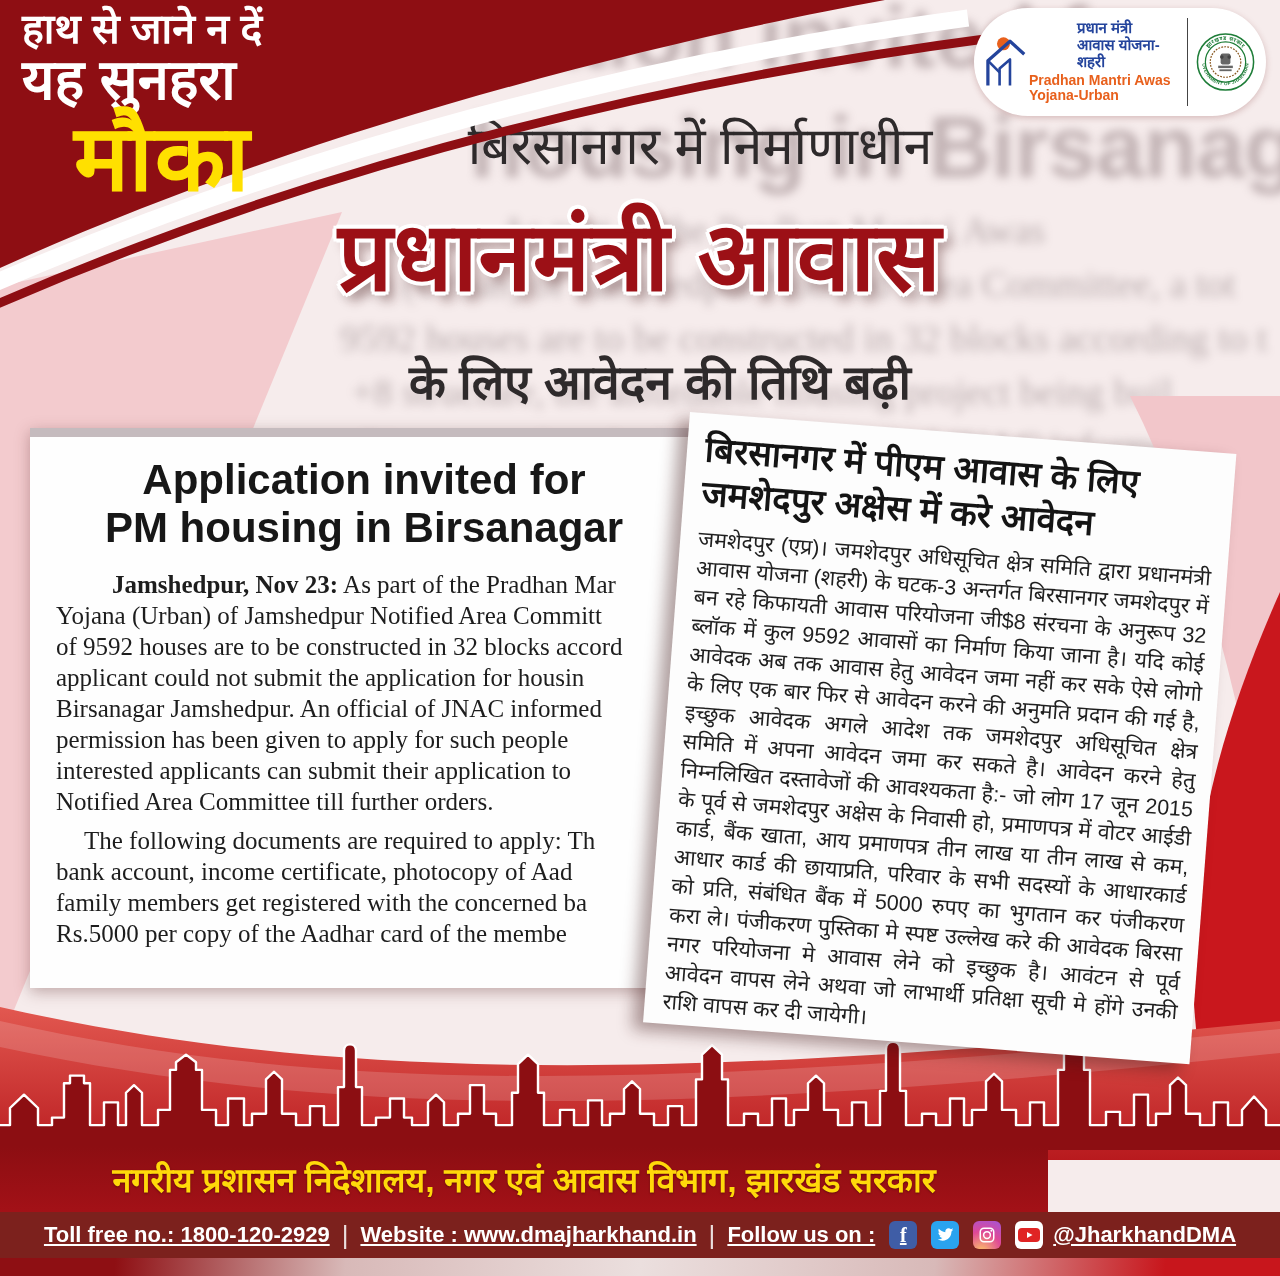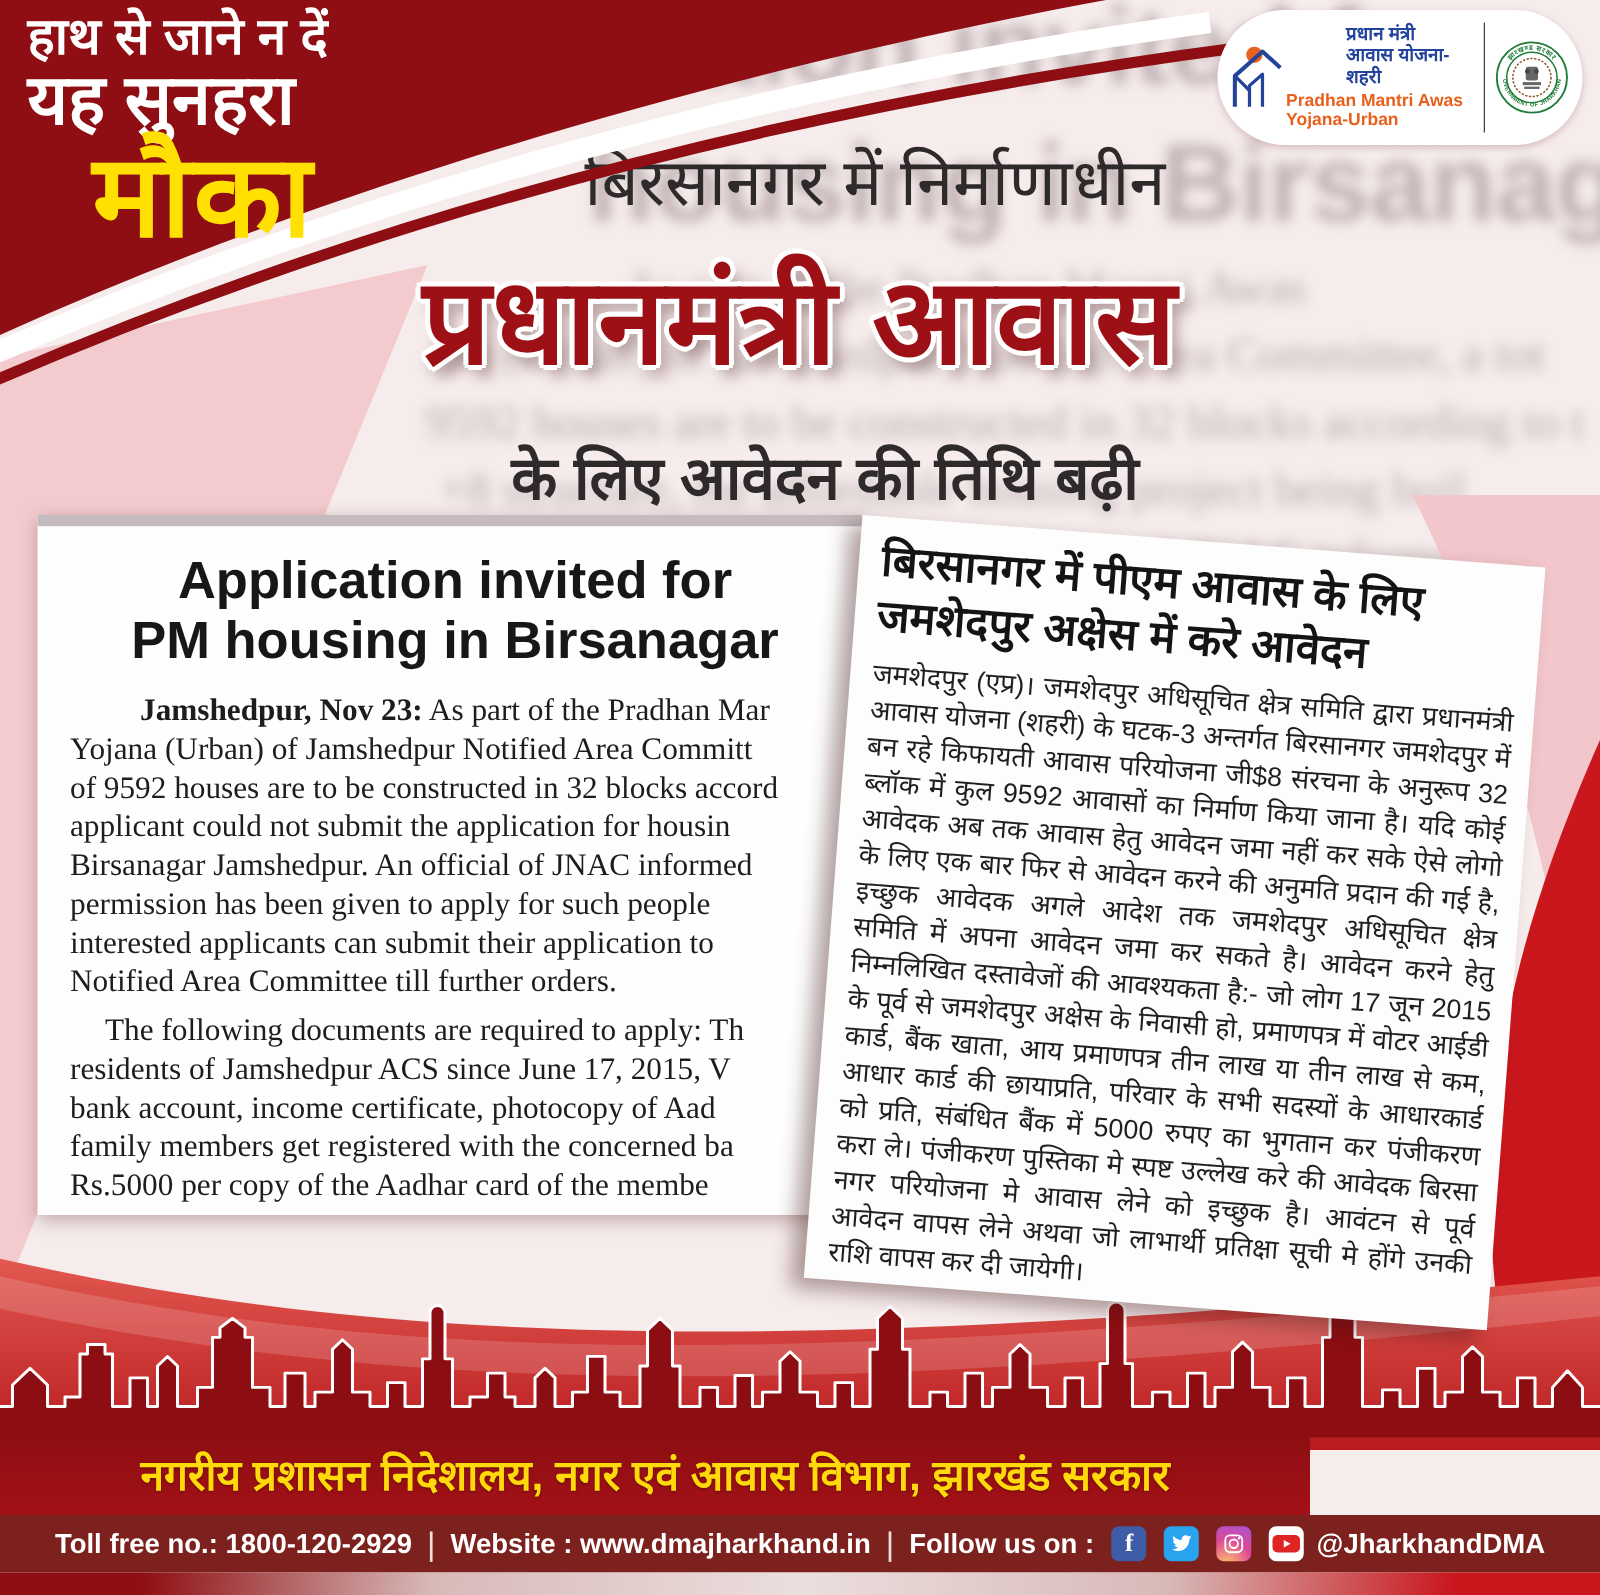--- a/index.html
+++ b/index.html
@@ -19,21 +19,21 @@
 
   
   .band-svg{position:absolute;left:0;top:995px;width:1280px;height:165px;z-index:3;}
   .skyline-svg{position:absolute;left:0;top:1026px;width:1280px;height:124px;z-index:4;}
 
   
   .footer-band{position:absolute;left:0;top:1146px;width:1048px;height:66px;z-index:5;
     background:linear-gradient(180deg,#8c0e12,#a31117);display:flex;align-items:center;justify-content:center;}
   .footer-band .dept{color:#ffd90a;font-weight:700;font-size:34px;text-shadow:0 1px 2px rgba(0,0,0,.35);}
   .contact-bar{position:absolute;left:0;top:1212px;width:1280px;height:46px;z-index:5;background:#7c211d;
-    display:flex;align-items:center;justify-content:center;gap:10px;color:#fff;font-weight:700;font-size:22px;}
+    display:flex;align-items:center;justify-content:center;gap:10px;color:#fff;font-weight:700;font-size:22px;text-decoration:underline;}
   .contact-bar .sep{opacity:.85;font-weight:400;font-size:26px;margin:0 2px;}
   .soc{width:28px;height:28px;border-radius:6px;display:inline-flex;align-items:center;justify-content:center;margin-left:4px;}
   .soc svg{display:block;}
   .soc-fb{background:#3f5da6;color:#fff;font:700 20px "Liberation Serif",serif;}
   .soc-tw{background:#2aa3ef;}
   .soc-ig{background:radial-gradient(circle at 30% 110%,#fdc468 0%,#df4996 55%,#a254d8 100%);}
   .soc-yt{background:#fff;}
   .bottom-strip{position:absolute;left:0;top:1258px;width:1280px;height:18px;z-index:5;
     background:linear-gradient(95deg,#8e0f13 0%,#8e0f13 9%,#d8b9b8 27%,#ebdfde 50%,#d8b9b8 73%,#c8161c 91%,#c8161c 100%);}
 
@@ -53,21 +53,21 @@
   .pill-divider{width:2px;height:88px;background:#444;margin:0 7px 0 5px;}
 
   
   .headline{position:absolute;left:0;top:108px;width:1280px;text-align:center;z-index:5;}
   .headline .h-top{font-size:52px;font-weight:400;color:#2e2a2b;padding-left:120px;}
   .headline .h-main{font-size:96px;font-weight:800;color:#9c1016;margin-top:8px;letter-spacing:1px;
     text-shadow:-3px -3px 0 #fff,3px -3px 0 #fff,-3px 3px 0 #fff,3px 3px 0 #fff,0 -4px 0 #fff,0 4px 0 #fff,-4px 0 0 #fff,4px 0 0 #fff,7px 9px 12px rgba(70,20,20,.4);}
   .headline .h-bottom{font-size:48px;font-weight:700;color:#2e2a2b;margin-top:30px;padding-left:40px;}
 
   
-  .clip-en{position:absolute;left:30px;top:412px;width:660px;height:560px;background:#fefefe;z-index:9;
+  .clip-en{position:absolute;left:30px;top:428px;width:660px;height:560px;background:#fefefe;z-index:9;
     box-shadow:0 4px 14px rgba(90,40,40,.35);padding:16px 18px 14px 26px;}
   .clip-en .edge{position:absolute;left:0;top:0;width:100%;height:9px;background:#c5bbbe;}
   .clip-en .en-head{font-weight:700;font-size:42px;line-height:1.15;color:#171717;text-align:center;margin-top:12px;}
   .en-body{margin-top:16px;font-family:"Liberation Serif",serif;font-size:25px;line-height:31px;color:#1d1d1d;}
   .en-body .ln{white-space:nowrap;overflow:hidden;}
   .en-body .lead{font-weight:700;margin-left:28px;}
   .en-body .indent{padding-left:28px;}
   .en-body .p2{margin-top:8px;}
 
   
@@ -210,21 +210,20 @@
     <div class="en-body">
       <div class="ln indent"><span class="lead">Jamshedpur, Nov 23:</span><span> As part of the Pradhan Mar</span></div>
       <div class="ln">Yojana (Urban) of Jamshedpur Notified Area Committ</div>
       <div class="ln">of 9592 houses are to be constructed in 32 blocks accord</div>
       <div class="ln">applicant could not submit the application for housin</div>
       <div class="ln">Birsanagar Jamshedpur. An official of JNAC informed</div>
       <div class="ln">permission has been given to apply for such people</div>
       <div class="ln">interested applicants can submit their application to</div>
       <div class="ln">Notified Area Committee till further orders.</div>
       <div class="ln indent p2">The following documents are required to apply: Th</div>
-      <div class="ln">residents of Jamshedpur ACS since June 17, 2015, V</div>
       <div class="ln">bank account, income certificate, photocopy of Aad</div>
       <div class="ln">family members get registered with the concerned ba</div>
       <div class="ln">Rs.5000 per copy of the Aadhar card of the membe</div>
     </div>
   </div>
 
   <div class="clip-hi">
     <div class="hi-head">
       <div>बिरसानगर में पीएम आवास के लिए</div>
       <div>जमशेदपुर अक्षेस में करे आवेदन</div>

